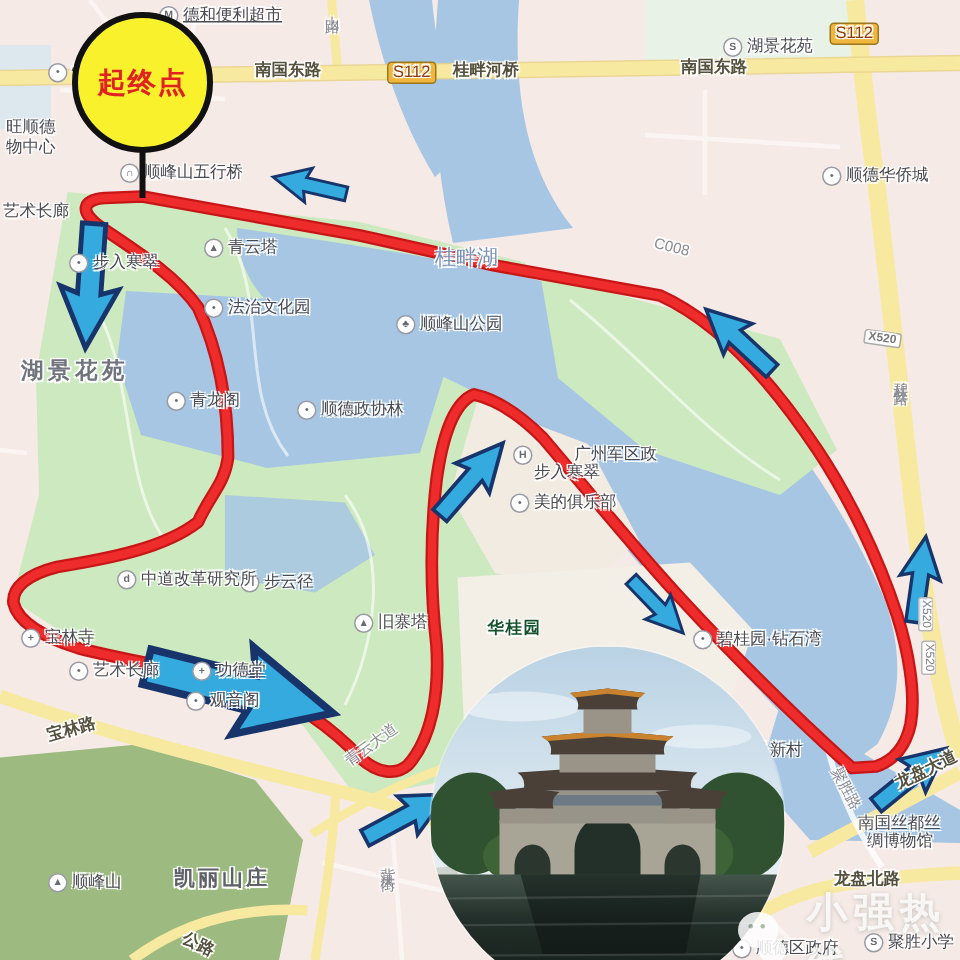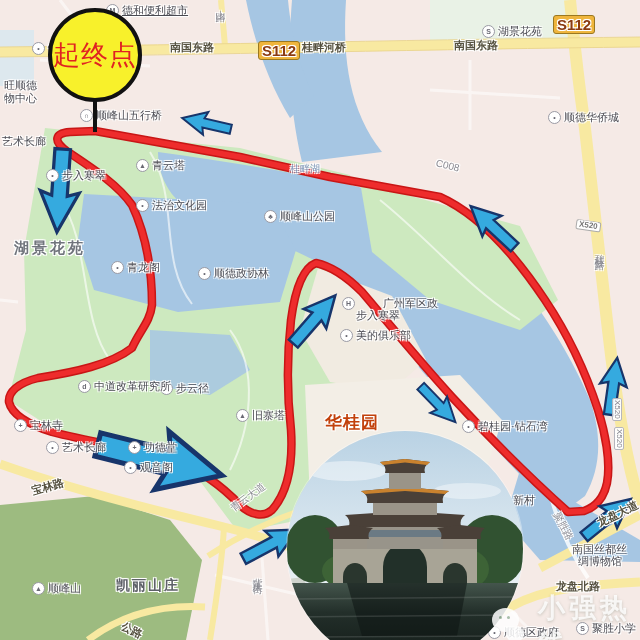--- a/index.html
+++ b/index.html
@@ -6,40 +6,40 @@
   .stage{position:relative;width:640px;height:640px;overflow:hidden;
          font-family:"Liberation Sans","DejaVu Sans",sans-serif;background:#f5eae6;}
   .stage svg.base{position:absolute;left:0;top:0;}
   
   .lbl{position:absolute;display:flex;align-items:center;gap:3px;white-space:nowrap;
        text-shadow:1px 1px 0 #fff,-1px -1px 0 #fff,1px -1px 0 #fff,-1px 1px 0 #fff,0 0 2px #fff;
        line-height:1;z-index:40;pointer-events:none;}
   .k-poi,.k-poi2{font-size:11px;color:#4a4a52;}
   .k-road{font-size:11px;font-weight:bold;color:#55513f;}
   .k-roadg{font-size:10px;color:#8a8a92;}
-  .k-water{font-size:10px;color:#7a92b5;}
+  .k-water{font-size:14px;color:#7a92b5;}
   .k-area{font-size:15px;font-weight:bold;color:#70747c;letter-spacing:3px;}
   .k-area2{font-size:14px;font-weight:bold;color:#5e6168;letter-spacing:2px;}
-  .k-areao{font-size:17px;font-weight:bold;color:#c2410c;letter-spacing:1px;}
+  .k-areao{font-size:11px;font-weight:bold;color:#14532d;letter-spacing:1px;}
   .k-vertg{font-size:10px;color:#8a8a92;writing-mode:vertical-rl;letter-spacing:2px;}
   .k-vertx{font-size:8px;color:#82828c;writing-mode:vertical-rl;background:rgba(255,255,255,.85);
            border:1px solid #b5b5bd;border-radius:2px;padding:1px 0;}
-  .k-badge_s{font-size:15px;font-weight:bold;color:#8a3a10;background:#efb53c;
+  .k-badge_s{font-size:11px;font-weight:normal;color:#8a3a10;background:#efb53c;
              border:1px solid #9a7820;border-radius:3px;padding:1px 3px;}
   .k-badge_x{font-size:8px;font-weight:bold;color:#777;background:#fff;
              border:1px solid #aaa;border-radius:2px;padding:0 2px;}
   .mk{display:inline-flex;align-items:center;justify-content:center;width:11px;height:11px;
       border-radius:50%;background:#fff;border:1px solid #9a9aa4;color:#6a6a74;
       font-size:7px;font-weight:bold;flex:0 0 auto;text-shadow:none;}
   
   .start-wrap{position:absolute;left:48px;top:8px;z-index:60;}
   .start-circle{width:94px;height:94px;border-radius:50%;background:#f8f12b;
                 border:4px solid #111;box-sizing:border-box;display:flex;
                 align-items:center;justify-content:center;}
-  .start-circle span{font-size:27px;font-weight:normal;color:#e02222;letter-spacing:1px;}
+  .start-circle span{font-size:19px;font-weight:bold;color:#e02222;letter-spacing:1px;}
   .start-leader{position:absolute;left:93px;top:100px;width:4px;height:32px;background:#111;z-index:55;}
   
   .photo{position:absolute;left:287px;top:431px;width:236px;height:236px;border-radius:50%;
          overflow:hidden;z-index:70;box-shadow:0 0 0 1px rgba(255,255,255,.35);}
   
   .wm{position:absolute;left:492px;top:590px;display:flex;align-items:center;gap:8px;z-index:80;}
   .wm-icon{position:relative;width:46px;height:36px;opacity:.85;}
   .wm-icon .b1{position:absolute;left:0;top:0;width:27px;height:24px;border-radius:50%;background:#fff;}
   .wm-icon .b1:before{content:"";position:absolute;left:7px;top:8px;width:3px;height:3px;border-radius:50%;background:#9db8a0;box-shadow:8px 0 0 #9db8a0;}
   .wm-icon .b2{position:absolute;right:6px;bottom:2px;width:18px;height:16px;border-radius:50%;background:#fff;}

